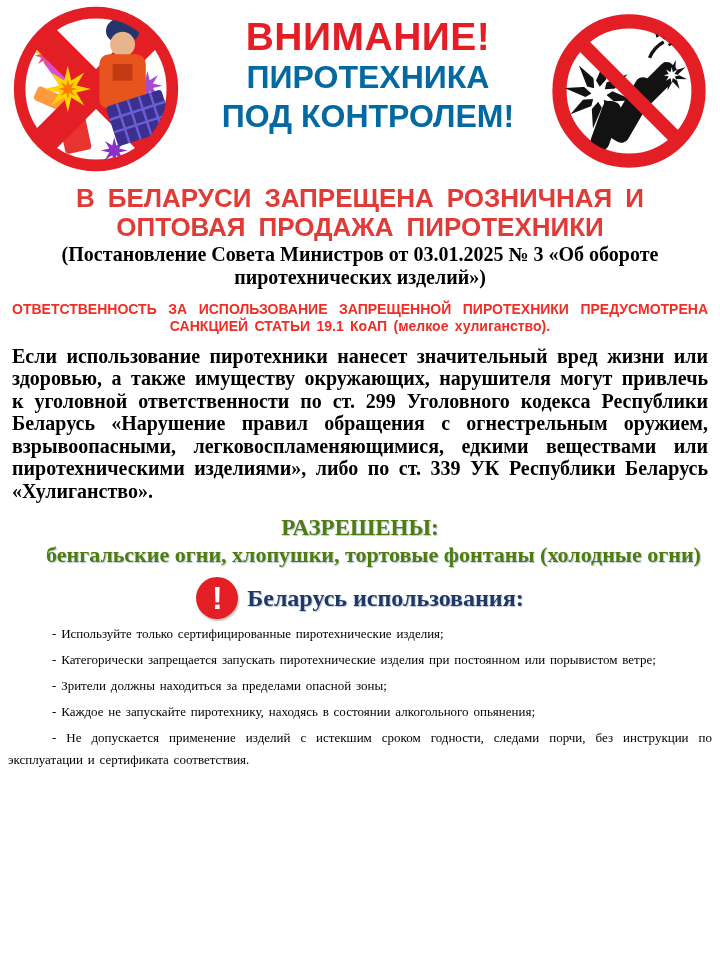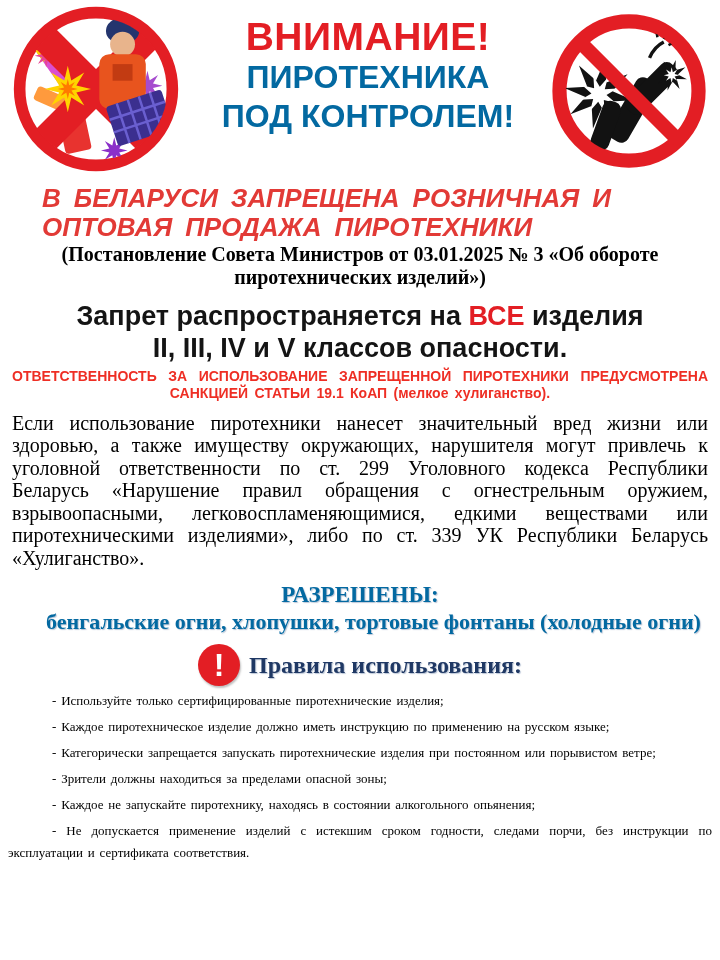--- a/index.html
+++ b/index.html
@@ -22,48 +22,48 @@
     flex: 1 1 auto; text-align: center; padding-top: 10px;
     font-family: "Liberation Sans", sans-serif; font-weight: bold;
   }
   .title-red   { color: #e31e24; font-size: 39px; line-height: 1.08; letter-spacing: 0.5px; }
   .title-black { color: #0369a1; font-size: 32px; line-height: 1.22; }
 
   
   .ban-heading {
     font-family: "Liberation Sans", sans-serif; font-weight: bold;
     color: #e23a36; font-size: 26px; line-height: 1.1;
-    margin: 8px 42px 2px; word-spacing: 0.22em; font-style: italic;
+    text-align: center; margin: 8px 42px 2px; word-spacing: 0.22em;
   }
   .decree {
     font-weight: bold; font-size: 20px; line-height: 1.12;
     text-align: center; margin: 2px 48px 13px;
   }
   .scope {
     font-family: "Liberation Sans", sans-serif; font-weight: bold;
     font-size: 27px; line-height: 1.17; text-align: center; color: #141414;
     margin-top: 2px;
   }
   .scope .hl { color: #e31e24; }
   .liability {
     font-family: "Liberation Sans", sans-serif; font-weight: bold;
     color: #ee2e24; font-size: 14px; line-height: 1.2;
     text-align: justify; text-align-last: center;
     margin: 4px 12px 10px; word-spacing: 0.18em;
   }
 
   
   .criminal {
-    font-weight: normal; font-size: 20px; line-height: 22.5px;
+    font-weight: bold; font-size: 20px; line-height: 22.5px;
     text-align: justify; margin: 8px 12px 8px; word-spacing: 0.16em;
   }
 
   
   .allowed-heading, .allowed-items {
-    font-weight: bold; color: #0369a1; text-align: center;
+    font-weight: bold; color: #4d7c0f; text-align: center;
     text-shadow: 1px 1px 1px rgba(130,150,180,0.55);
   }
   .allowed-heading { font-size: 23px; margin-top: 13px; }
   .allowed-items   { font-size: 22px; margin-top: 1px; margin-left: 27px; }
 
   
   .rules-heading {
     display: flex; align-items: center; justify-content: center;
     gap: 9px; margin-top: 7px; height: 46px;
   }
@@ -158,39 +158,34 @@
         </g>
         <line x1="19" y1="19" x2="81" y2="81" stroke="#e31e24" stroke-width="9"></line>
       </svg>
     </div>
   </header>
 
   <div class="ban-heading">В БЕЛАРУСИ ЗАПРЕЩЕНА РОЗНИЧНАЯ И ОПТОВАЯ ПРОДАЖА ПИРОТЕХНИКИ</div>
 
   <div class="decree">(Постановление Совета Министров от 03.01.2025 № 3 «Об обороте пиротехнических изделий»)</div>
 
-  <div class="scope">
-    <div><span>Запрет распространяется на </span><span class="hl">ВСЕ</span><span> изделия</span></div>
-    <div>II, III, IV и V классов опасности.</div>
-  </div>
 
   <div class="liability">ОТВЕТСТВЕННОСТЬ ЗА ИСПОЛЬЗОВАНИЕ ЗАПРЕЩЕННОЙ ПИРОТЕХНИКИ ПРЕДУСМОТРЕНА САНКЦИЕЙ СТАТЬИ 19.1 КоАП (мелкое хулиганство).</div>
 
   <p class="criminal">Если использование пиротехники нанесет значительный вред жизни или здоровью, а также имуществу окружающих, нарушителя могут привлечь к уголовной ответственности по ст. 299 Уголовного кодекса Республики Беларусь «Нарушение правил обращения с огнестрельным оружием, взрывоопасными, легковоспламеняющимися, едкими веществами или пиротехническими изделиями», либо по ст. 339 УК Республики Беларусь «Хулиганство».</p>
 
   <div class="allowed-heading">РАЗРЕШЕНЫ:</div>
   <div class="allowed-items">бенгальские огни, хлопушки, тортовые фонтаны (холодные огни)</div>
 
   <div class="rules-heading">
     <span class="excl">!</span>
-    <span class="rules-title">Правила использования:</span>
+    <span class="rules-title">Беларусь использования:</span>
   </div>
 
   <div class="rules">
     <p>- Используйте только сертифицированные пиротехнические изделия;</p>
-    <p>- Каждое пиротехническое изделие должно иметь инструкцию по применению на русском языке;</p>
     <p>- Категорически запрещается запускать пиротехнические изделия при постоянном или порывистом ветре;</p>
     <p>- Зрители должны находиться за пределами опасной зоны;</p>
     <p>- Каждое не запускайте пиротехнику, находясь в состоянии алкогольного опьянения;</p>
     <p>- Не допускается применение изделий с истекшим сроком годности, следами порчи, без инструкции по эксплуатации и сертификата соответствия.</p>
   </div>
 
 </div>
 
 </body></html>

